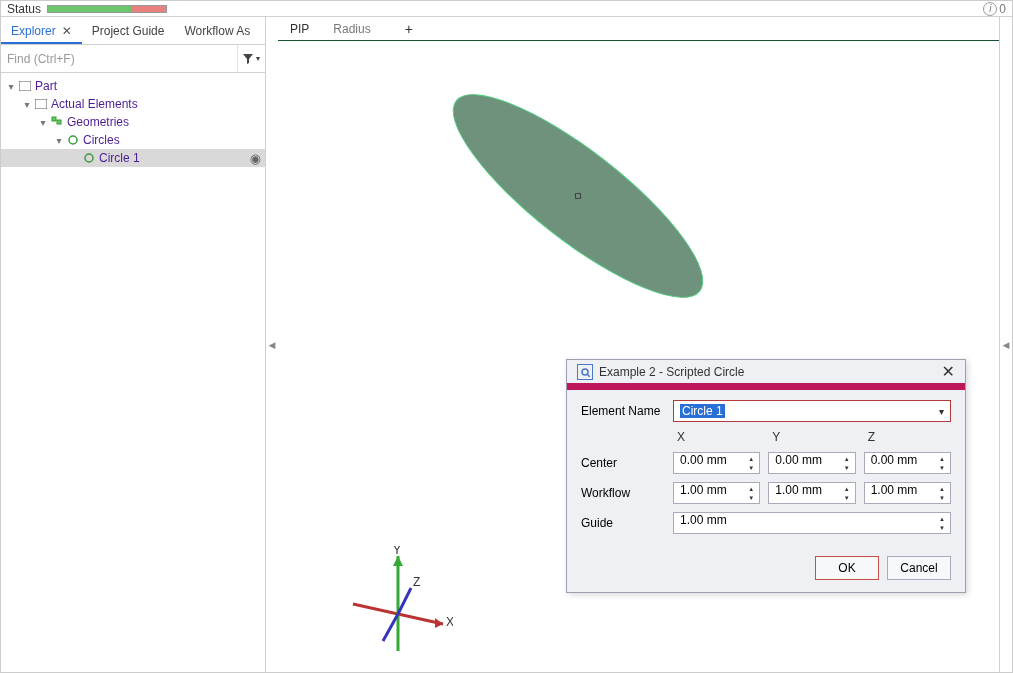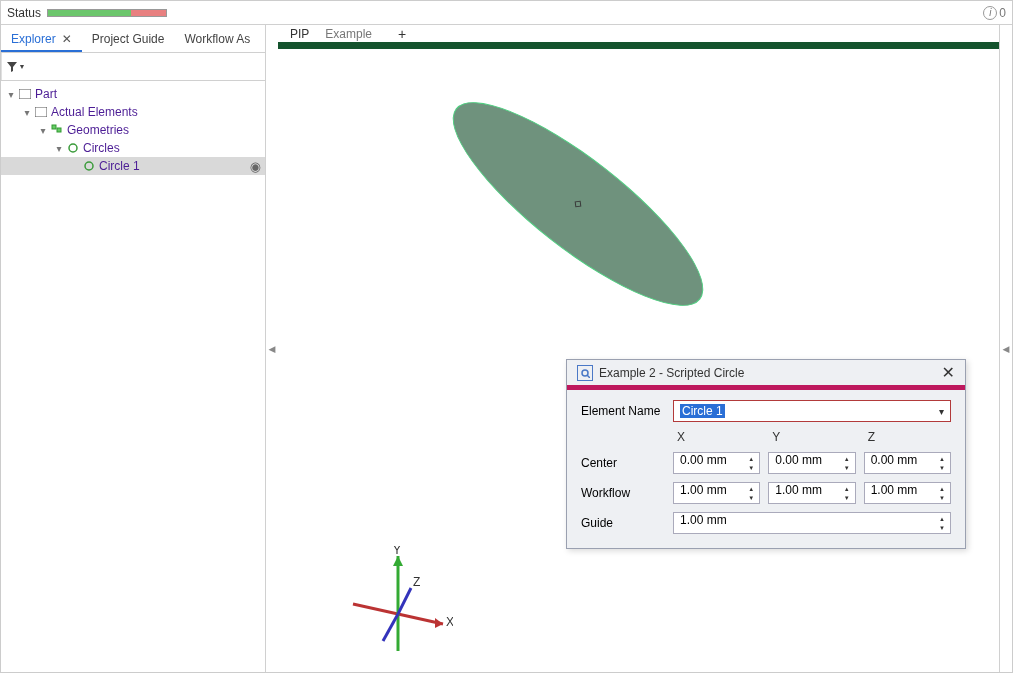--- a/index.html
+++ b/index.html
@@ -1,19 +1,19 @@
 <!DOCTYPE html>
 <html><head>
 <meta charset="utf-8">
 <style>
 * { box-sizing: border-box; margin: 0; padding: 0; font-family: "Segoe UI", Arial, sans-serif; font-size: 12px; }
 body { width: 1013px; height: 673px; background: #fff; display: flex; flex-direction: column; position: relative; overflow: hidden; border: 1px solid #ccc; }
 
 
-.status-bar { height: 24px; display: flex; align-items: center; padding: 2px 6px; border-bottom: 1px solid #d0d0d0; gap: 6px; }
+.status-bar { height: 16px; display: flex; align-items: center; padding: 2px 6px; border-bottom: 1px solid #d0d0d0; gap: 6px; }
 .status-bar .label { color: #333; }
 .progress { width: 120px; height: 8px; border: 1px solid #999; display: flex; }
 .progress .green { background: #6cc66c; height: 100%; width: 70%; }
 .progress .red { background: #e88080; height: 100%; width: 30%; }
 .info-icon { margin-left: auto; display: flex; align-items: center; gap: 2px; color: #777; font-size: 12px; }
 .info-icon .circ { width: 14px; height: 14px; border: 1px solid #999; border-radius: 50%; display: flex; align-items: center; justify-content: center; font-style: italic; font-size: 10px; line-height: 1; }
 
 
 .main { flex: 1; display: flex; overflow: hidden; }
 
@@ -38,40 +38,40 @@
 .tree-row .lbl { color: #4c1d95; }
 .tree-row.selected { background: #d9d9d9; }
 .tree-row .eye { margin-left: auto; color: #666; font-size: 13px; }
 
 
 .splitter { width: 12px; display: flex; align-items: center; justify-content: center; cursor: col-resize; }
 .splitter span { color: #888; font-size: 9px; }
 
 
 .viewport-area { flex: 1; display: flex; flex-direction: column; position: relative; border-right: 1px solid #d0d0d0; }
-.view-tabs { height: 24px; display: flex; align-items: center; gap: 16px; padding: 0 12px; border-bottom: 7px solid #14532d; color: #777; }
+.view-tabs { height: 24px; display: flex; align-items: center; gap: 24px; padding: 0 12px; border-bottom: 1px solid #14532d; color: #777; }
 .view-tab { cursor: pointer; }
 .view-tab.active { color: #333; }
 .view-add { font-size: 14px; color: #333; cursor: pointer; margin-left: 10px; }
 
 .canvas3d { flex: 1; position: relative; background: #fff; overflow: hidden; }
 
 .ellipse { position: absolute; left: 300px; top: 155px; width: 310px; height: 90px; transform: translate(-50%,-50%) rotate(38deg); transform-origin: center; border-radius: 50%; background: #6f927d; border: 1px solid #4fcf81; }
 .ellipse .c { position: absolute; left: 50%; top: 50%; width: 6px; height: 6px; transform: translate(-50%,-50%) rotate(45deg); border: 1px solid #3a3a3a; }
 
 
 .axis { position: absolute; left: 65px; bottom: 16px; width: 110px; height: 110px; pointer-events: none; }
 
 
 .right-splitter { width: 12px; display: flex; align-items: center; justify-content: center; }
 .right-splitter span { color: #888; font-size: 9px; }
 
 
 .dialog { position: absolute; left: 565px; top: 358px; width: 400px; background: #eef0f3; border: 1px solid #9aa0b0; box-shadow: 2px 2px 6px rgba(0,0,0,.15); }
-.dlg-title { display: flex; align-items: center; height: 30px; padding: 0 10px; background: #eef0f3; border-bottom: 5px solid #be185d; }
+.dlg-title { display: flex; align-items: center; height: 30px; padding: 0 10px; background: #eef0f3; border-bottom: 7px solid #be185d; }
 .dlg-title .tic { width: 16px; height: 16px; border: 1px solid #4a78c6; display: inline-flex; align-items: center; justify-content: center; margin-right: 6px; }
 .dlg-title .tic svg { width: 10px; height: 10px; }
 .dlg-title .tt { color: #333; }
 .dlg-title .x { margin-left: auto; font-size: 16px; cursor: pointer; color: #333; }
 
 .dlg-body { padding: 10px 14px 6px; }
 .row { display: flex; align-items: center; margin-bottom: 8px; }
 .row .rlabel { width: 92px; color: #000000; }
 .row .cell { flex: 1; display: flex; }
 
@@ -116,20 +116,21 @@
       </div>
       <div class="tab">
         <span>Project Guide</span>
       </div>
       <div class="tab">
         <span>Workflow As</span>
       </div>
     </div>
 
     <div class="find-row">
+      <input class="find-input" placeholder="Find (Ctrl+F)" style="">
       <div class="filter-btn">
         <svg width="12" height="12" viewBox="0 0 12 12">
             <path d="M1 1h10L7 6v4l-2 1V6z" fill="#444"></path>
           </svg>
         <span style="font-size:7px;color:#444;margin-left:1px">▼</span>
       </div>
     </div>
 
     <div class="tree">
       <div class="tree-row" style="padding-left:4px">
@@ -182,21 +183,21 @@
     </div>
   </div>
 
   <div class="splitter">
       <span>◀</span>
     </div>
 
   <div class="viewport-area">
     <div class="view-tabs">
       <span class="view-tab active">PIP</span>
-      <span class="view-tab">Example</span>
+      <span class="view-tab">Radius</span>
       <span class="view-add">+</span>
     </div>
     <div class="canvas3d">
       <div class="ellipse">
           <div class="c"></div>
         </div>
 
       <div class="axis">
         <svg width="110" height="110" viewBox="0 0 110 110">
           <line x1="55" y1="68" x2="100" y2="78" stroke="#b33" stroke-width="3"></line>
@@ -311,13 +312,21 @@
         <div class="spin" style="flex:1">
             <span>1.00 mm</span>
             <div class="arrows">
               <span>▲</span>
               <span>▼</span>
             </div>
           </div>
       </div>
     </div>
   </div>
+  <div class="dlg-buttons">
+    <div class="btn primary">
+        <span>OK</span>
+      </div>
+    <div class="btn">
+        <span>Cancel</span>
+      </div>
+  </div>
 </div>
 
 </body></html>

